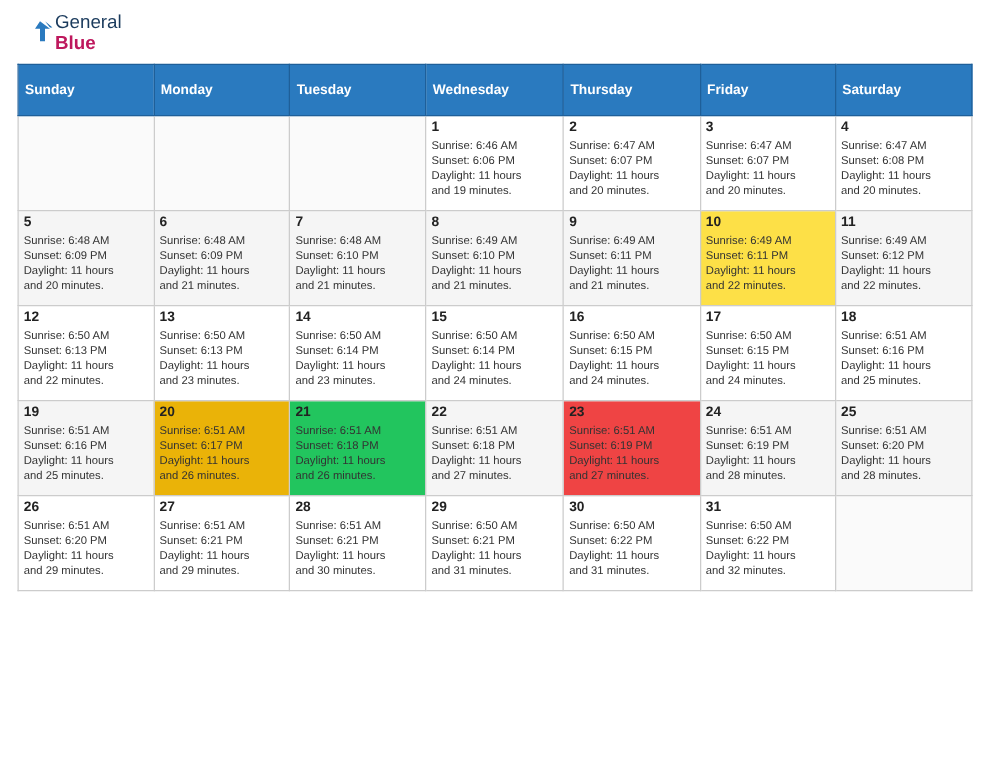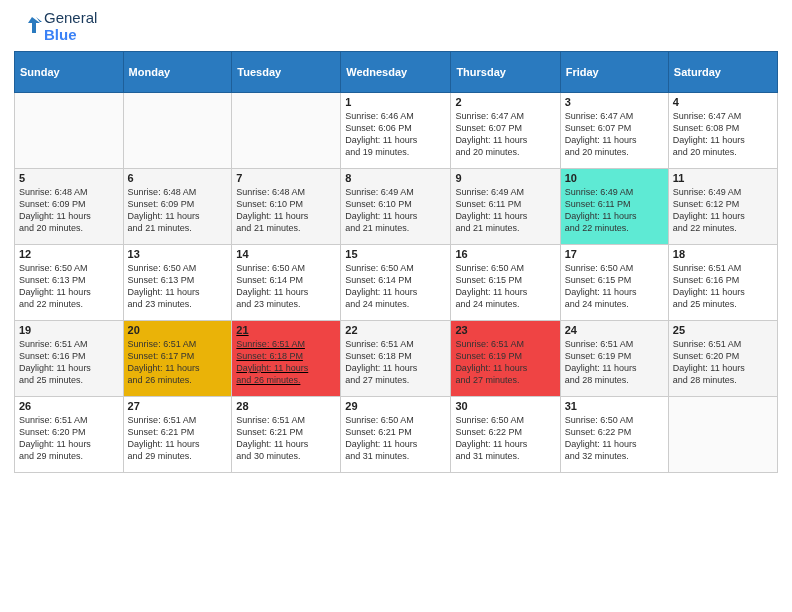--- a/index.html
+++ b/index.html
@@ -86,21 +86,21 @@
   <div class="header">
     <div class="logo">
   <div style="display:flex;flex-direction:column;line-height:1.1;">
     <div style="display:flex;align-items:center;gap:2px;">
       <svg width="28" height="28" viewBox="0 0 28 28">
         <polygon points="18,4 26,10 22,10 22,20 18,20 18,10 14,10" fill="#2a7abf"></polygon>
         <polygon points="22,4 28,9 26,9" fill="#1a6aaf"></polygon>
       </svg>
       <div>
         <div style="font-size:15px;font-weight:normal;color:#1a3a5c;">General</div>
-        <div style="font-size:15px;font-weight:bold;color:#3b82f6;">Blue</div>
+        <div style="font-size:15px;font-weight:bold;color:#be185d;">Blue</div>
       </div>
     </div>
   </div>
 </div>
     <div class="title-block">
       <div class="month-title"></div>
       <div class="subtitle"></div>
     </div>
   </div>
 
@@ -179,21 +179,21 @@
 Daylight: 11 hours
 and 21 minutes.</div>
           </td>
           <td style="background: rgb(245, 245, 245);">
             <div class="day-number">9</div>
             <div class="day-info" style="white-space: pre-line;">Sunrise: 6:49 AM
 Sunset: 6:11 PM
 Daylight: 11 hours
 and 21 minutes.</div>
           </td>
-          <td style="background: #5eead4;">
+          <td style="background: #fde047;">
             <div class="day-number">10</div>
             <div class="day-info" style="white-space: pre-line;">Sunrise: 6:49 AM
 Sunset: 6:11 PM
 Daylight: 11 hours
 and 22 minutes.</div>
           </td>
           <td style="background: rgb(245, 245, 245);">
             <div class="day-number">11</div>
             <div class="day-info" style="white-space: pre-line;">Sunrise: 6:49 AM
 Sunset: 6:12 PM
@@ -260,21 +260,21 @@
 Daylight: 11 hours
 and 25 minutes.</div>
           </td>
           <td style="background: #eab308;">
             <div class="day-number">20</div>
             <div class="day-info" style="white-space: pre-line;">Sunrise: 6:51 AM
 Sunset: 6:17 PM
 Daylight: 11 hours
 and 26 minutes.</div>
           </td>
-          <td style="background: #ef4444; text-decoration: underline;">
+          <td style="background: #22c55e;">
             <div class="day-number">21</div>
             <div class="day-info" style="white-space: pre-line;">Sunrise: 6:51 AM
 Sunset: 6:18 PM
 Daylight: 11 hours
 and 26 minutes.</div>
           </td>
           <td style="background: rgb(245, 245, 245);">
             <div class="day-number">22</div>
             <div class="day-info" style="white-space: pre-line;">Sunrise: 6:51 AM
 Sunset: 6:18 PM

